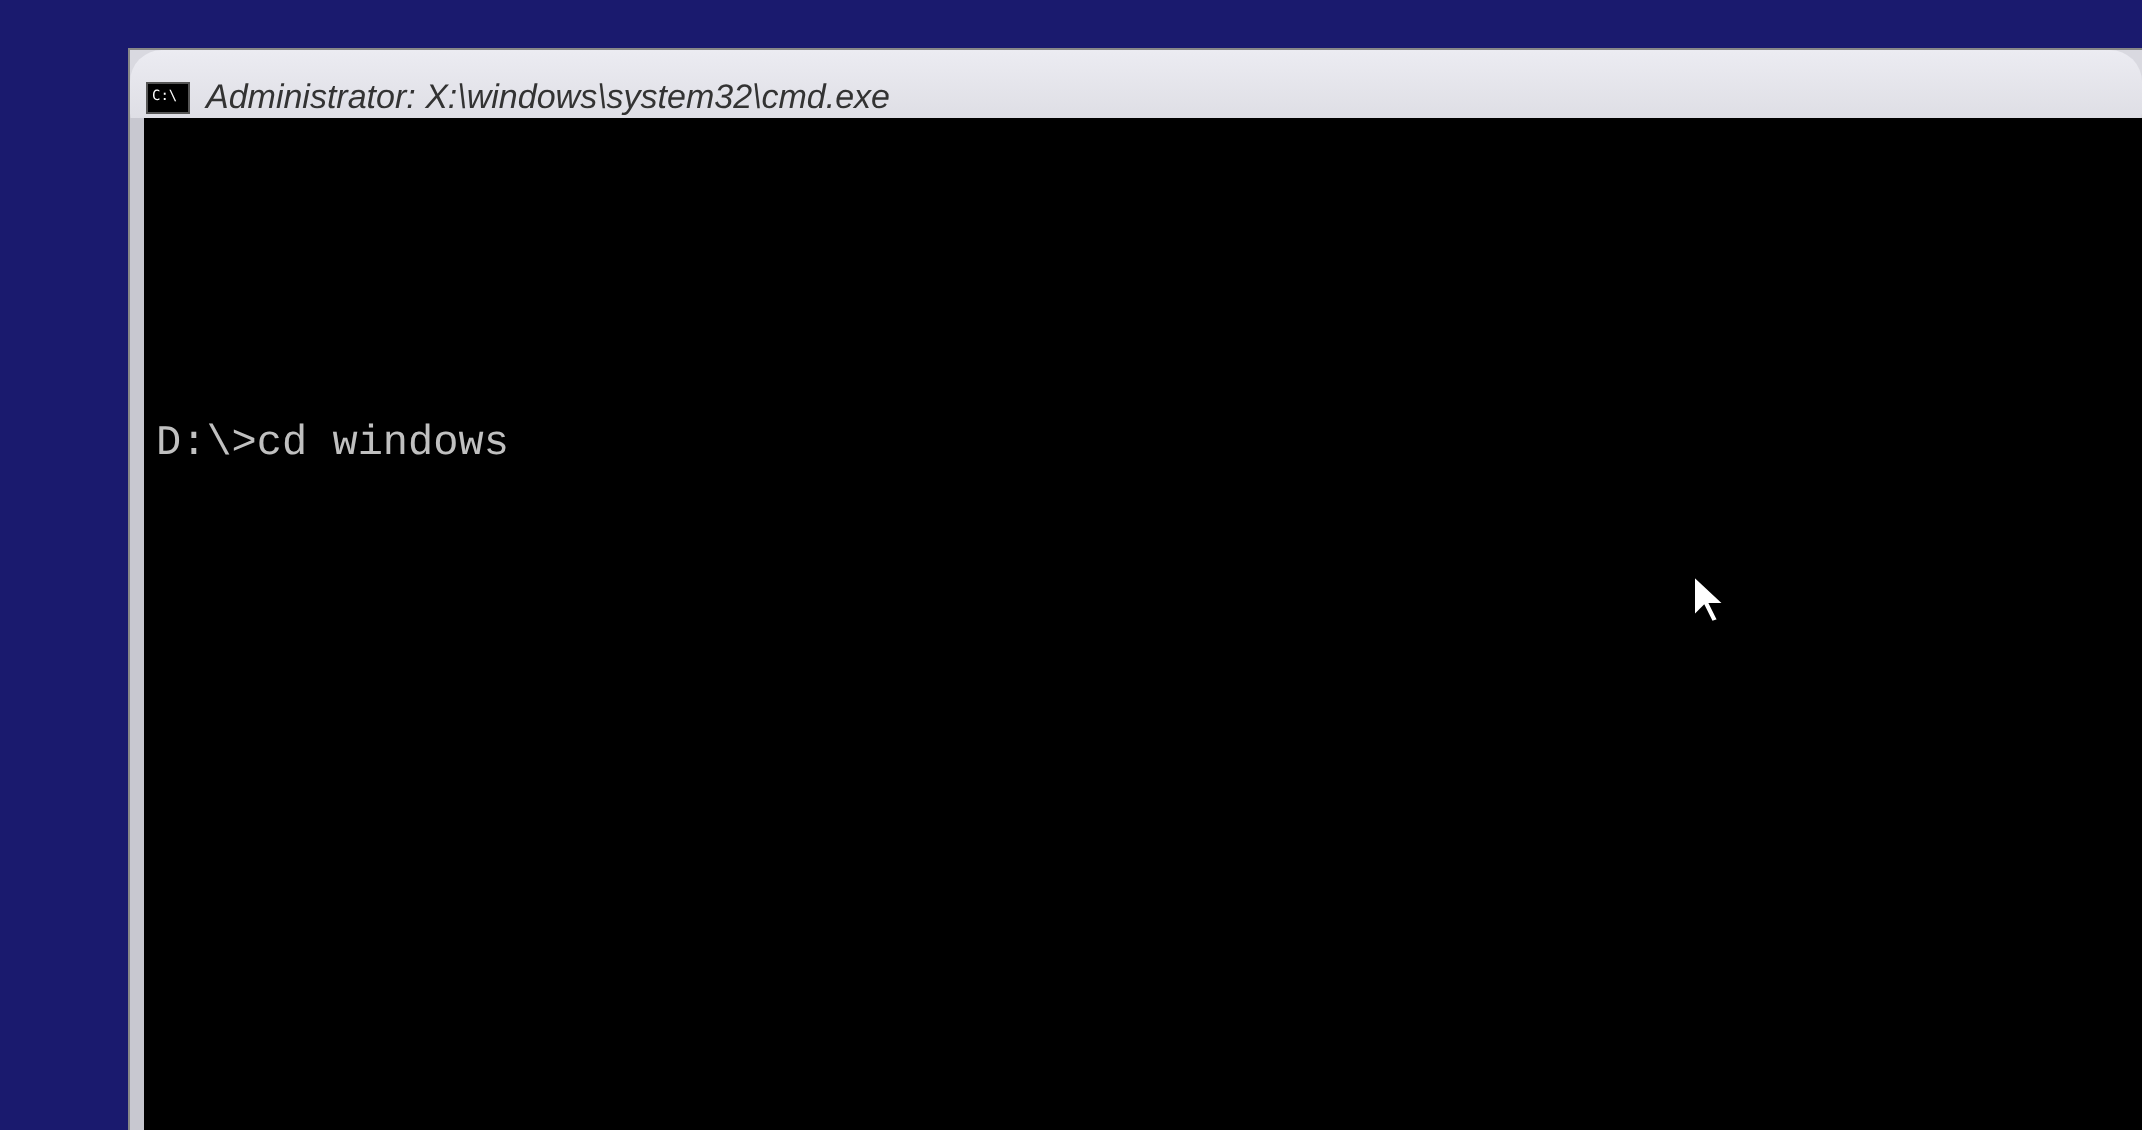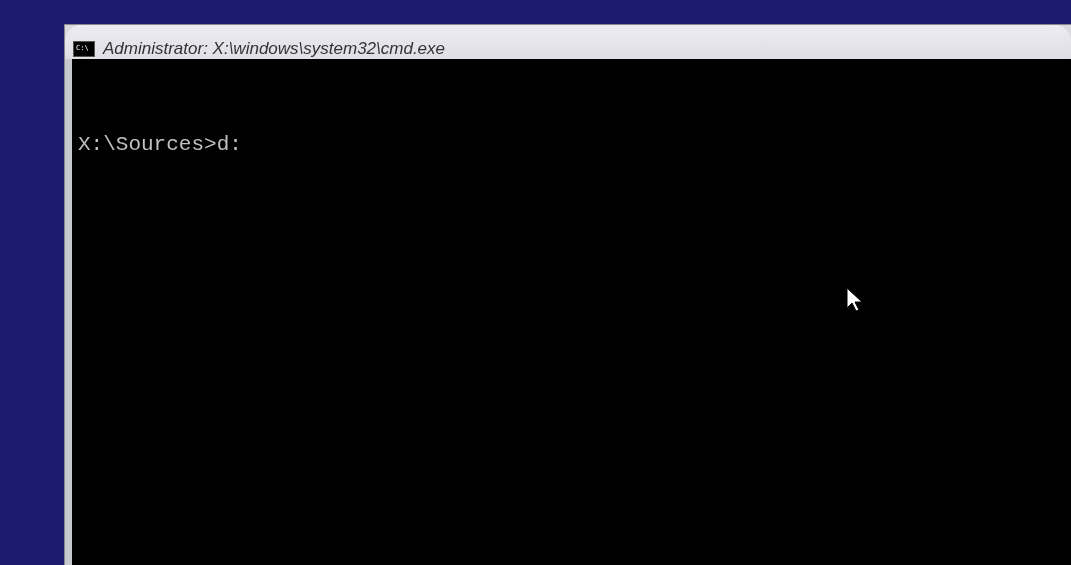--- a/index.html
+++ b/index.html
@@ -104,22 +104,22 @@
 <body>
 
 <div class="window">
   <div class="titlebar">
     <div class="titlebar-icon"></div>
     <div class="titlebar-text">Administrator: X:\windows\system32\cmd.exe</div>
   </div>
   <div class="scrollbar"></div>
   <div class="terminal">
     <div class="terminal-content">
-      <span class="line"><span>X:\Sources&gt;</span><span>d:</span></span>
       <div class="blank"></div>
+      <span class="line"><span>D:\&gt;</span><span>cd windows</span></span>
       <div class="blank"></div>
       <div class="blank"></div>
       
       
       
       
       
       
       
       

